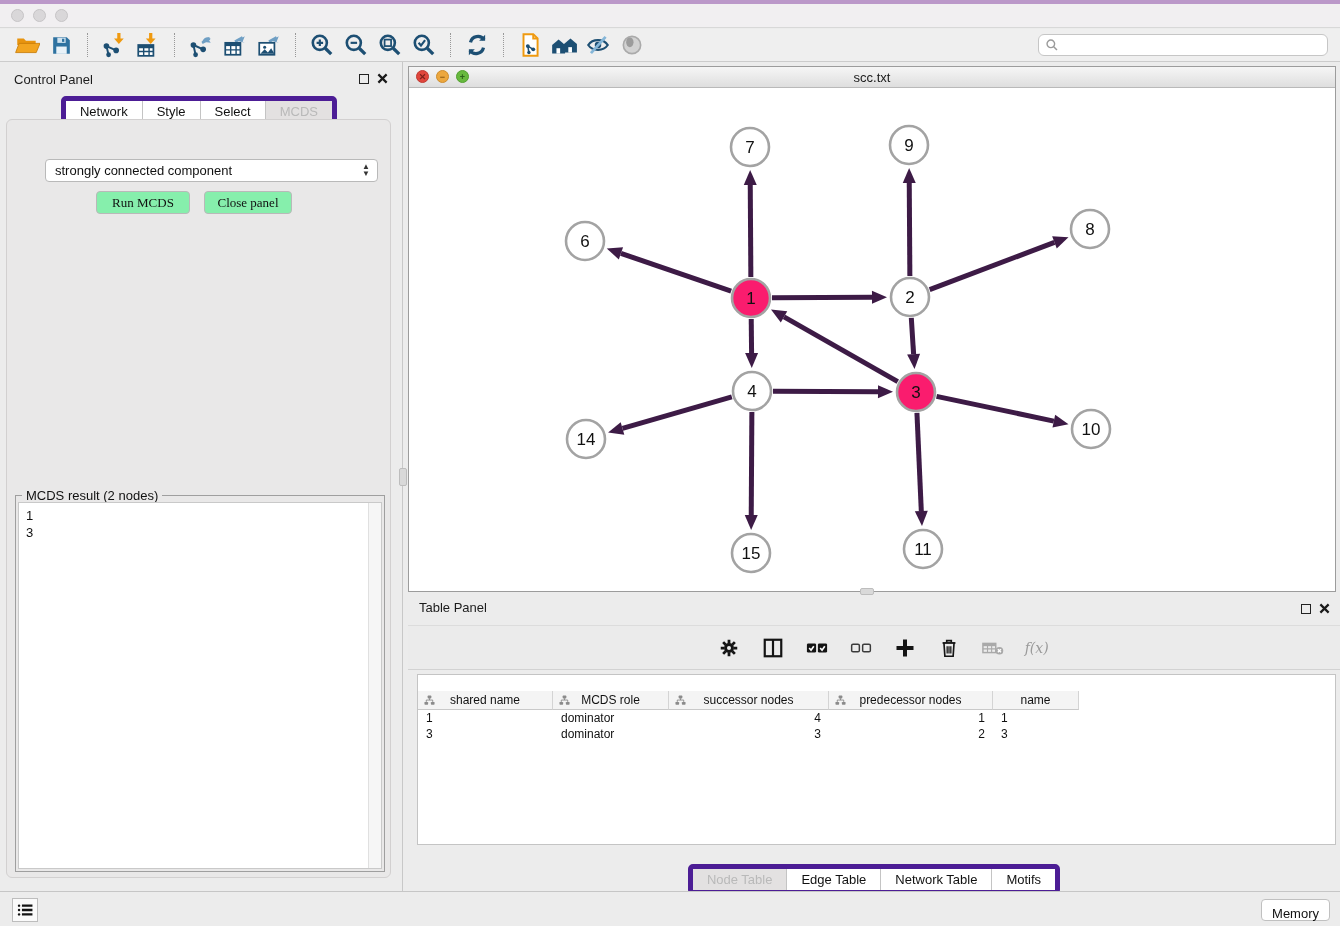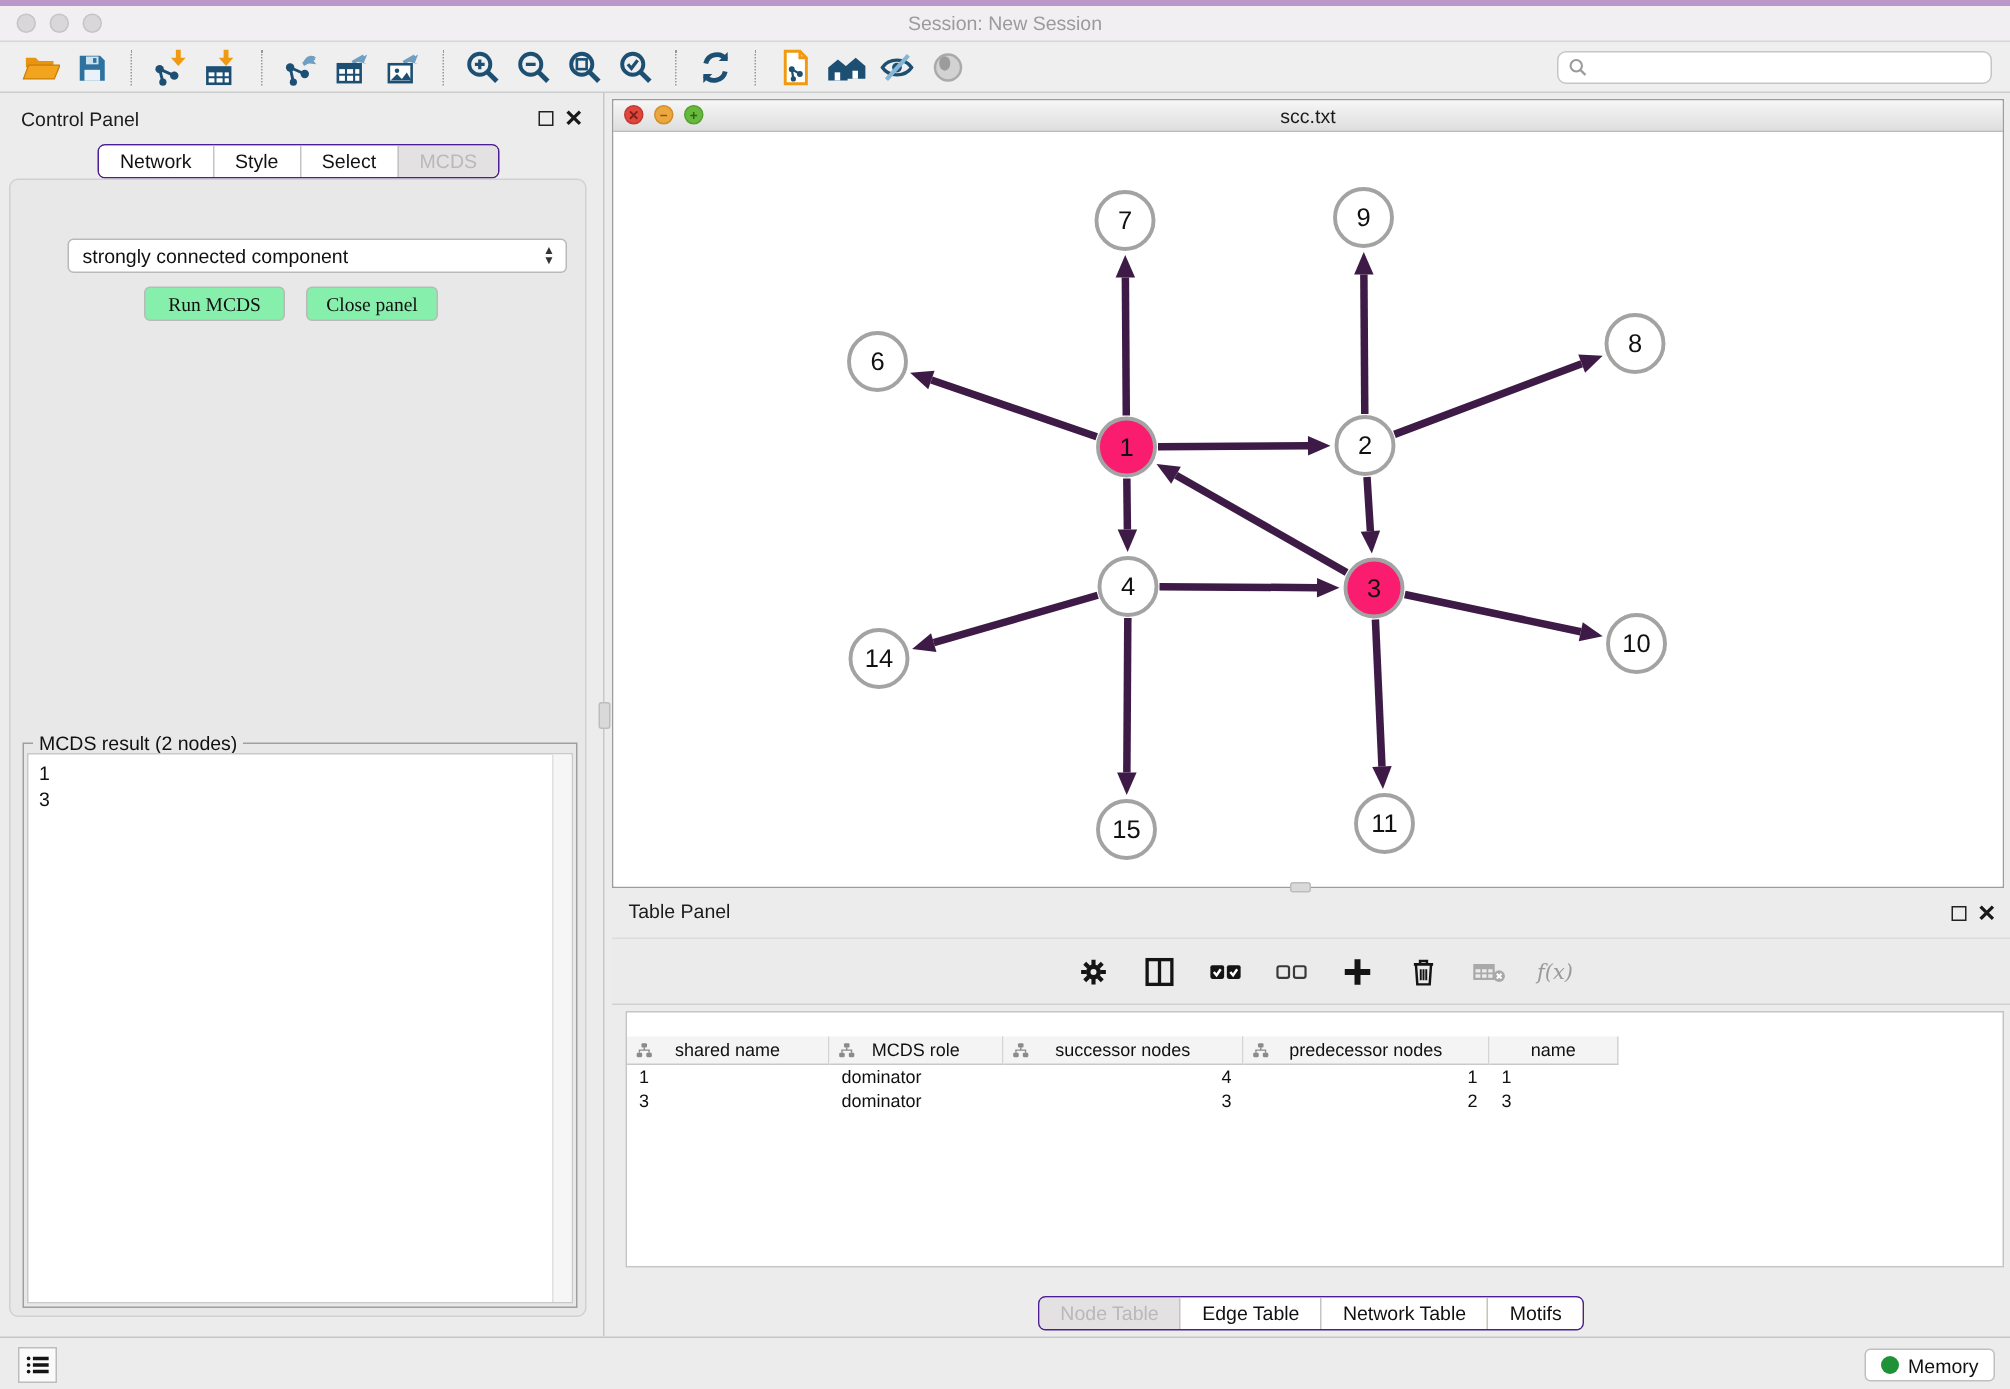--- a/index.html
+++ b/index.html
@@ -18,21 +18,21 @@
   .tsep { width:1px; height:24px; border-left:1px dotted #989898; margin:0 9px; }
   .searchbox { position:absolute; right:12px; top:5px; width:290px; height:22px; background:#fff; border:1px solid #c6c6c6; border-radius:6px; display:flex; align-items:center; padding-left:6px; }
   .searchbox input { border:none; outline:none; flex:1; font-size:12px; background:transparent; height:18px; }
 
   
   .cp-header { position:absolute; left:0; top:66px; width:398px; height:28px; }
   .cp-title { position:absolute; left:14px; top:6px; font-size:13px; color:#1c1c1c; }
   .panel-icons { position:absolute; right:10px; top:7px; display:flex; gap:8px; align-items:center; }
   .float-ico { width:10px; height:10px; border:1.6px solid #222; }
   .seg-wrap { position:absolute; left:0; top:96px; width:398px; text-align:center; }
-  .seg { display:inline-flex; border:1px solid #4c1d95; border-radius:5px; overflow:hidden; background:#fef9c3; }
+  .seg { display:inline-flex; border:5px solid #4c1d95; border-radius:5px; overflow:hidden; background:#0ea5e9; }
   .seg-tab { font-size:13px; padding:3px 14px; border-left:1px solid #c4c4c4; color:#111; background:#fff; }
   .seg-tab:first-child { border-left:none; }
   .seg-tab.seg-dim { background:#e3e1e1; color:#b9b9b9; }
   .cp-body { position:absolute; left:6px; top:119px; width:385px; height:759px; background:#e9e8e8; border:1px solid #d2d0d0; border-radius:6px; }
   .opt-label { position:absolute; left:0; width:100%; top:18px; text-align:center; font-size:13px; color:#111; }
   .dropdown { position:absolute; left:38px; top:39px; width:333px; height:23px; background:#fff; border:1px solid #b9b9b9; border-radius:4px; display:flex; align-items:center; font-size:13px; padding-left:9px; color:#111; }
   .dd-arrows { position:absolute; right:7px; top:3px; font-size:8px; line-height:7px; color:#333; text-align:center; }
   .btn { position:absolute; top:71px; height:23px; background:#86efac; border:1px solid #b9b9b9; border-radius:4px; font-size:13px; color:#111; display:flex; align-items:center; justify-content:center;font-family:Liberation Serif, serif; }
   .btn-run { left:89px; width:94px; }
   .btn-close { left:197px; width:88px; }
@@ -68,34 +68,33 @@
   .thead { display:flex; height:19px;margin-top:16px; }
   .th { position:relative; height:19px; background:#f4f4f4; border-right:1px solid #d4d4d4; border-bottom:1px solid #c9c9c9; display:flex; align-items:center; justify-content:center; font-size:12px; color:#111; flex:none; }
   .th .th-ico { position:absolute; left:6px; top:4px; }
   .tr { display:flex; height:16px; }
   .td { font-size:12px; color:#111; padding:1px 8px 0 8px; flex:none; overflow:hidden; white-space:nowrap; }
   .tp-tabs { position:absolute; left:408px; top:864px; width:932px; height:26px; text-align:center; }
 
   
   .statusbar { position:absolute; left:0; top:891px; width:1340px; height:35px; background:#ececec; border-top:1px solid #c6c6c6; }
   .list-btn { position:absolute; left:12px; top:6px; width:26px; height:24px; background:#fafafa; border:1px solid #bdbdbd; display:flex; align-items:center; justify-content:center; }
-  .memory-btn { position:absolute; right:10px; top:7px; height:22px; background:#fff; border:1px solid #c0c0c0; border-radius:4px; display:flex; align-items:center; gap:6px; padding:0 10px; font-size:13px; color:#111; }
+  .memory-btn { position:absolute; right:10px; top:7px; height:22px; background:#fff; border:1px solid #c0c0c0; border-radius:4px; display:flex; align-items:center; gap:6px; padding:0 10px; font-size:13px; color:#111;flex-direction:column; }
   .mem-dot { width:12px; height:12px; border-radius:50%; background:#1f9237; }
 </style>
 </head>
 <body>
 
 <div class="win-accent"></div>
 <div class="titlebar">
   <div class="tl-group">
     <span class="tl"></span>
     <span class="tl"></span>
     <span class="tl"></span>
   </div>
-  <div class="title-text">Session: New Session</div>
 </div>
 
 <div class="toolbar">
   <span class="tbtn">
     <svg width="26" height="26" viewBox="0 0 24 24">
         <path d="M3 6h6l2 2h9v4H3z" fill="#e8940f"></path>
         <path d="M1.5 19l3.2-8.5H24L20.5 19z" fill="#f2a41f" stroke="#c87d08" stroke-width="0.8"></path>
       </svg>
   </span>
   <span class="tbtn">

